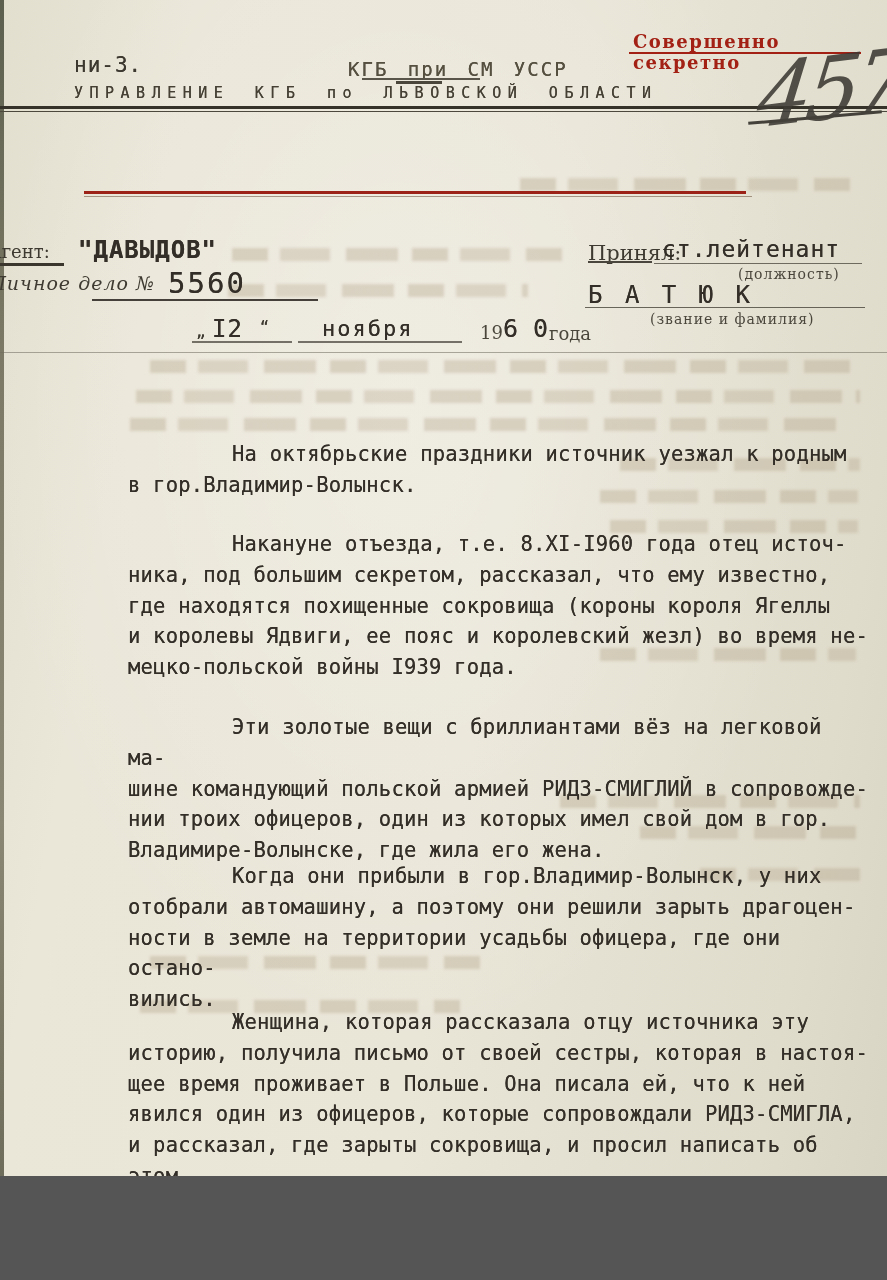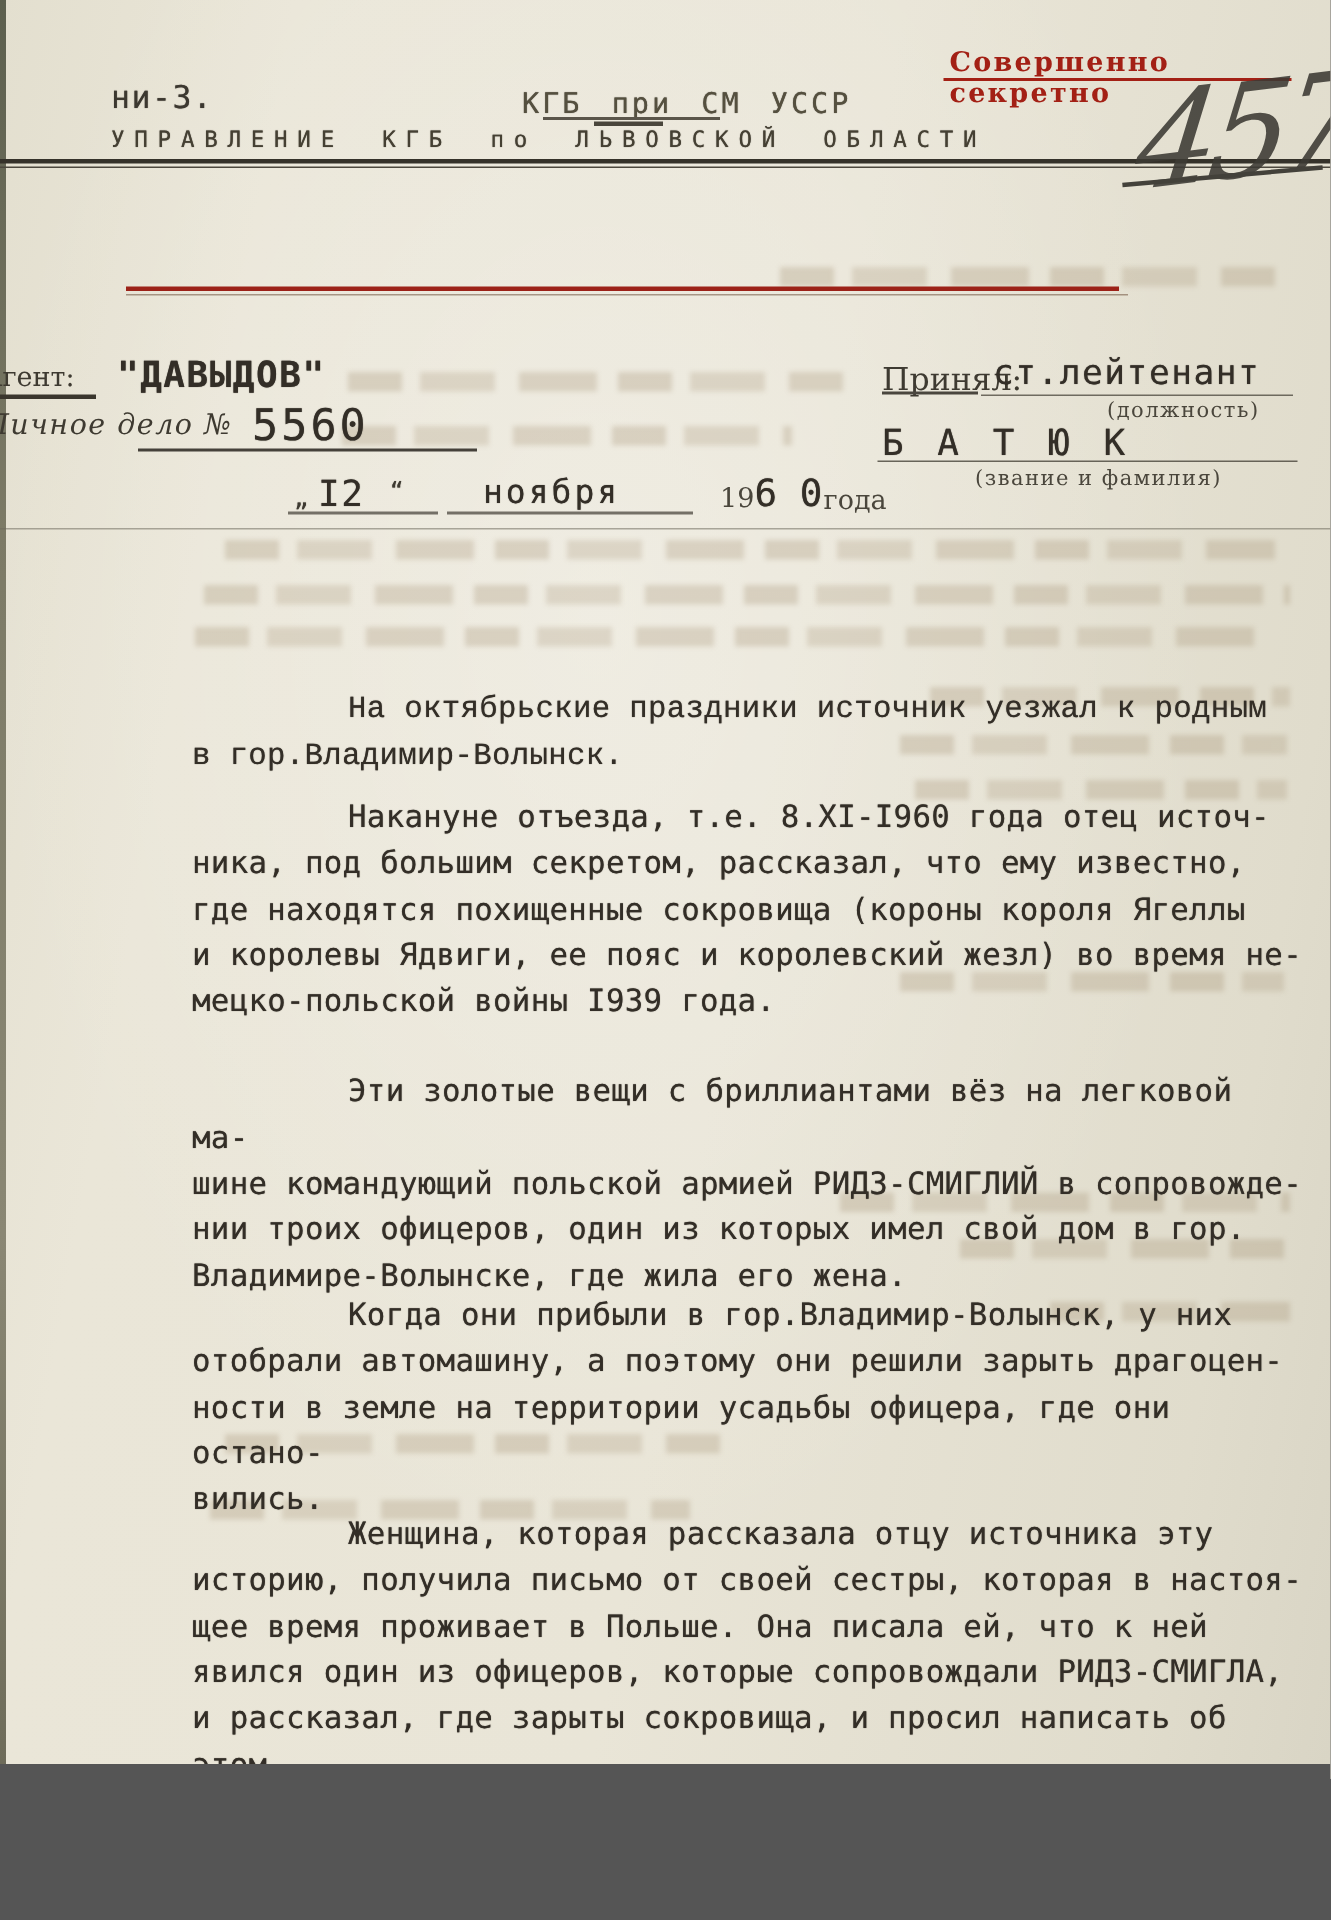--- a/index.html
+++ b/index.html
@@ -65,21 +65,21 @@
   .date-u1{left:192px;top:341px;width:100px;height:1.5px;background:rgba(85,81,72,.8);}
   .date-month{left:322px;top:316px;font-size:22px;letter-spacing:2px;}
   .date-u2{left:298px;top:341px;width:164px;height:1.5px;background:rgba(85,81,72,.8);}
   .year-printed{left:480px;top:322px;font-family:"DejaVu Serif",serif;font-size:18px;color:#4a463c;}
   .year-typed{left:503px;top:314px;font-size:25px;}
   .year-suffix{left:549px;top:323px;font-family:"DejaVu Serif",serif;font-size:18px;color:#4a463c;}
   .thin-rule{left:0;top:352px;width:887px;height:1.2px;background:rgba(110,105,92,.55);}
 
   .para{left:128px;width:742px;font-size:20.5px;line-height:30.8px;letter-spacing:.2px;
     white-space:pre-line;text-indent:104px;margin:0;color:#332e27;}
-  .p1{top:459px;font-family:Liberation Mono, monospace;}
+  .p1{top:439px;}
   .p2{top:529px;}
   .p3{top:712px;}
   .p4{top:861px;}
   .p5{top:1007px;}
 
   .ghost{filter:blur(1.7px);opacity:.5;height:13px;
     background:repeating-linear-gradient(90deg,
       rgba(150,128,95,.50) 0 36px, rgba(150,128,95,0) 36px 48px,
       rgba(150,128,95,.42) 48px 98px, rgba(150,128,95,0) 98px 114px,
       rgba(150,128,95,.48) 114px 166px, rgba(150,128,95,0) 166px 180px);}

